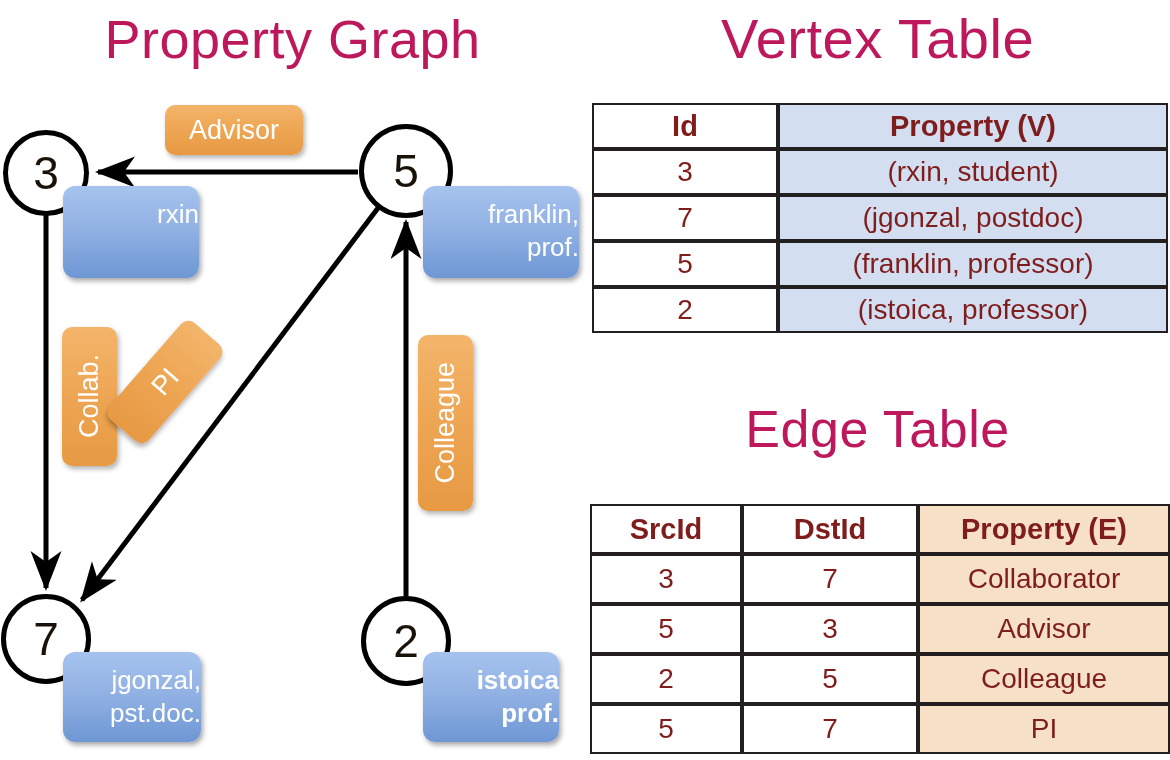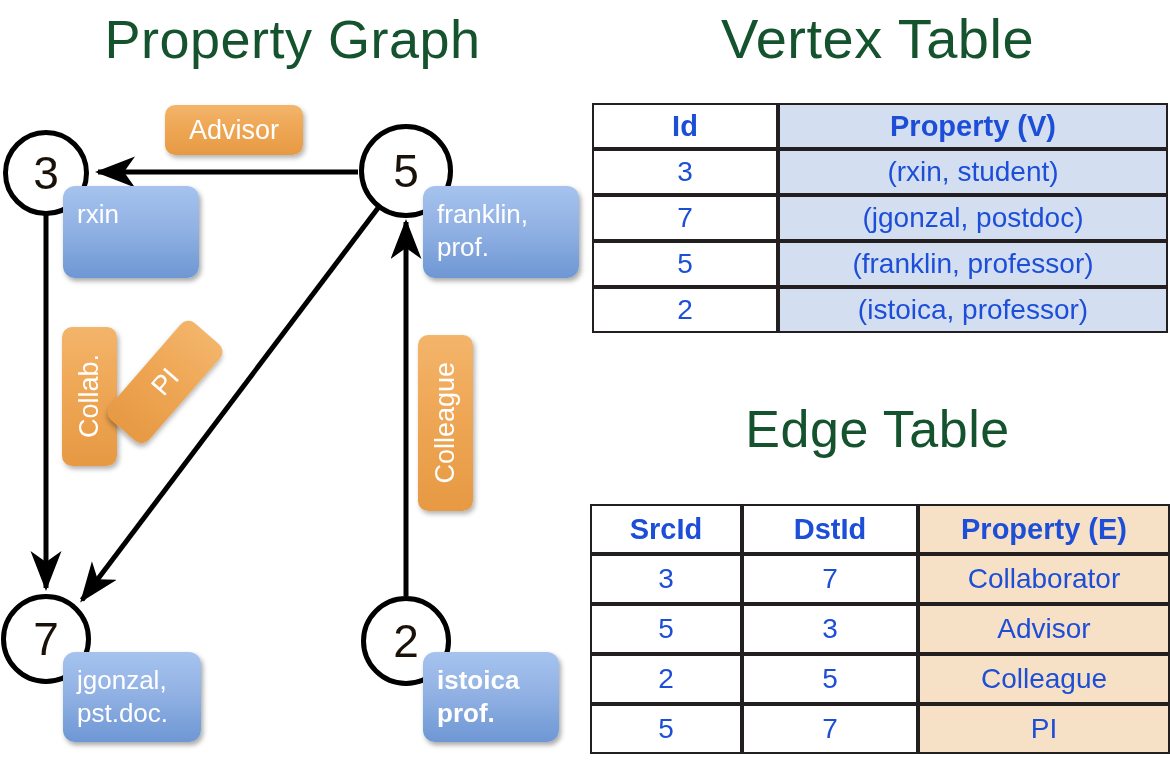--- a/index.html
+++ b/index.html
@@ -7,21 +7,21 @@
     width:1170px;height:760px;background:#ffffff;
     font-family:"Liberation Sans", sans-serif;
     overflow:hidden;position:relative;
   }
   .stage{position:absolute;left:0;top:0;width:1170px;height:760px;}
 
   
   .title{
     position:absolute;text-align:center;
     font-family:"Liberation Sans", sans-serif;
-    font-weight:300;color:#14532d;letter-spacing:.5px;
+    font-weight:300;color:#be185d;letter-spacing:.5px;
     white-space:nowrap;
   }
   #title-property-graph{left:0;top:8px;width:585px;font-size:54px;line-height:62px;}
   #title-vertex-table{left:585px;top:8px;width:585px;font-size:56px;line-height:62px;}
   #title-edge-table{left:585px;top:398px;width:585px;font-size:52px;line-height:62px;}
 
   
   #graph-svg{position:absolute;left:0;top:0;width:585px;height:760px;}
 
   
@@ -34,21 +34,21 @@
     z-index:6;
   }
 
   
   .prop-box{
     position:absolute;border-radius:12px;
     background:linear-gradient(180deg,#a6c3ee 0%,#92b2e4 45%,#6e97d4 100%);
     box-shadow:2px 3px 5px rgba(0,0,0,.35);
     color:#fff;font-size:26px;line-height:33px;
     font-family:"Liberation Sans", sans-serif;font-weight:300;
-    padding:12px 0 0 14px;box-sizing:border-box;z-index:8;
+    padding:12px 0 0 14px;box-sizing:border-box;z-index:8;text-align:right;
   }
 
   
   .edge-label{
     position:absolute;border-radius:10px;
     background:linear-gradient(180deg,#f3b56b 0%,#efa857 40%,#e79943 100%);
     box-shadow:2px 3px 5px rgba(0,0,0,.3);
     color:#fff;font-family:"Liberation Sans", sans-serif;font-weight:300;
     display:flex;align-items:center;justify-content:center;
     z-index:7;
@@ -59,21 +59,21 @@
   #edge-label-collab{left:62px;top:327px;width:55px;height:139px;font-size:27px;}
   #edge-label-pi{left:139px;top:318px;width:52px;height:128px;font-size:27px;
      transform:rotate(41deg);}
   #edge-label-colleague{left:418px;top:335px;width:55px;height:176px;font-size:27px;}
 
   
   .tbl{position:absolute;border-collapse:separate;border-spacing:0;
        font-family:"Liberation Sans", sans-serif;}
   .tbl td,.tbl th{
     border:2px solid #231f20;box-sizing:border-box;
-    font-weight:300;font-size:28px;color:#1d4ed8;
+    font-weight:300;font-size:28px;color:#7f1d1d;
     text-align:center;padding:0;
   }
   .tbl .hdr{font-weight:bold;font-size:29px;}
   #vertex-table{left:592px;top:103px;}
   #vertex-table td,#vertex-table th{height:46px;}
   #vertex-table .c-id{width:186px;background:#fff;}
   #vertex-table .c-prop{width:390px;background:#d3dff1;}
   #edge-table{left:590px;top:490px;margin-top:14px;}
   #edge-table td,#edge-table th{height:50px;}
   #edge-table .c-src{width:152px;background:#fff;}

